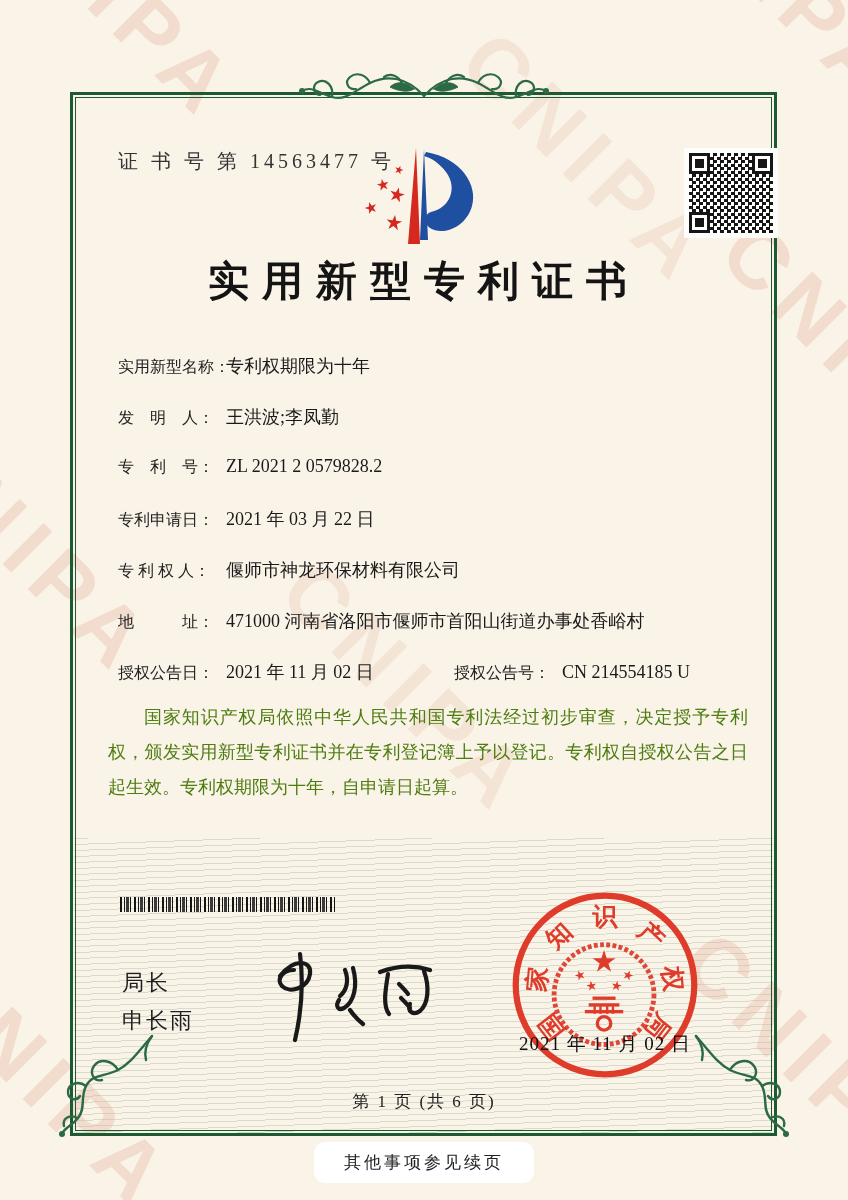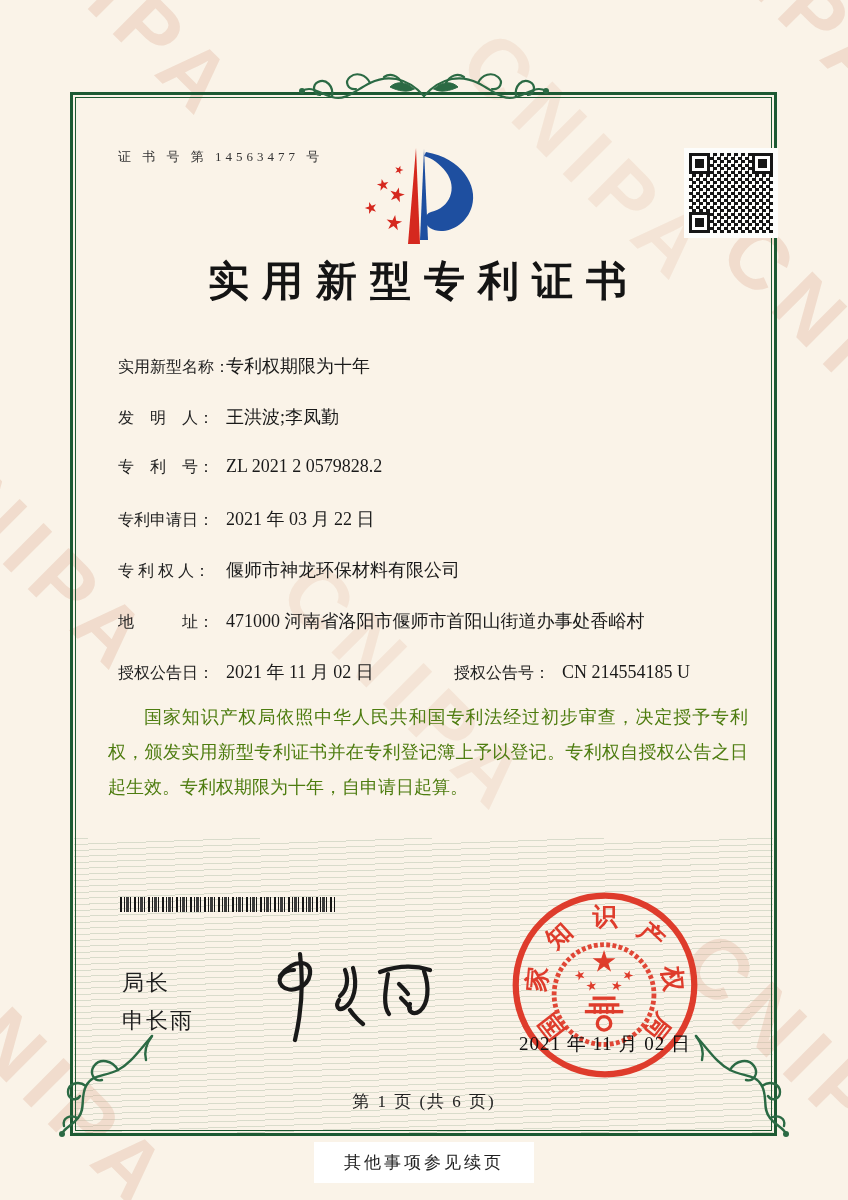--- a/index.html
+++ b/index.html
@@ -33,21 +33,21 @@
     border:3px solid #1d5a33; z-index:3;
   }
   .border-inner {
     position:absolute; left:2px; top:2px; right:2px; bottom:2px;
     border:1px solid #1d5a33;
   }
   .ornament { position:absolute; z-index:4; }
   
   .cert-no {
     position:absolute; left:118px; top:148px; z-index:5;
-    font-size:13px; letter-spacing:4px; color:#333;
+    font-size:20px; letter-spacing:4px; color:#333;
   }
   .logo { position:absolute; left:362px; top:144px; z-index:5; }
   .qr {
     position:absolute; left:684px; top:148px; width:94px; height:90px;
     background:#fdfdfb; padding:5px; z-index:5;
   }
   .qr-grid {
     position:relative; width:100%; height:100%;
     background:repeating-conic-gradient(#161616 0 25%, rgba(0,0,0,0) 0 50%) 0 0/7px 7px;
   }
@@ -106,21 +106,21 @@
     position:absolute; left:509px; top:1031px; width:192px; z-index:7;
     text-align:center; font-size:19px; letter-spacing:1px; color:#101010;
   }
   .page-footer {
     position:absolute; left:0; top:1090px; width:848px; z-index:5;
     text-align:center; font-size:17px; letter-spacing:2px; color:#222;
   }
   .continuation {
     position:absolute; left:50%; top:1142px; transform:translateX(-50%); z-index:5;
     background:#ffffff; padding:9px 30px;
-    font-size:17px; letter-spacing:3px; color:#222;
+    font-size:17px; letter-spacing:3px; color:#222;border-radius:11px;
   }
 </style>
 </head>
 <body>
 
 <div id="page">
 
   <div class="wave-band"></div>
 
   <span class="wm" style="left:-45px; top:-55px;">CNIPA</span>

